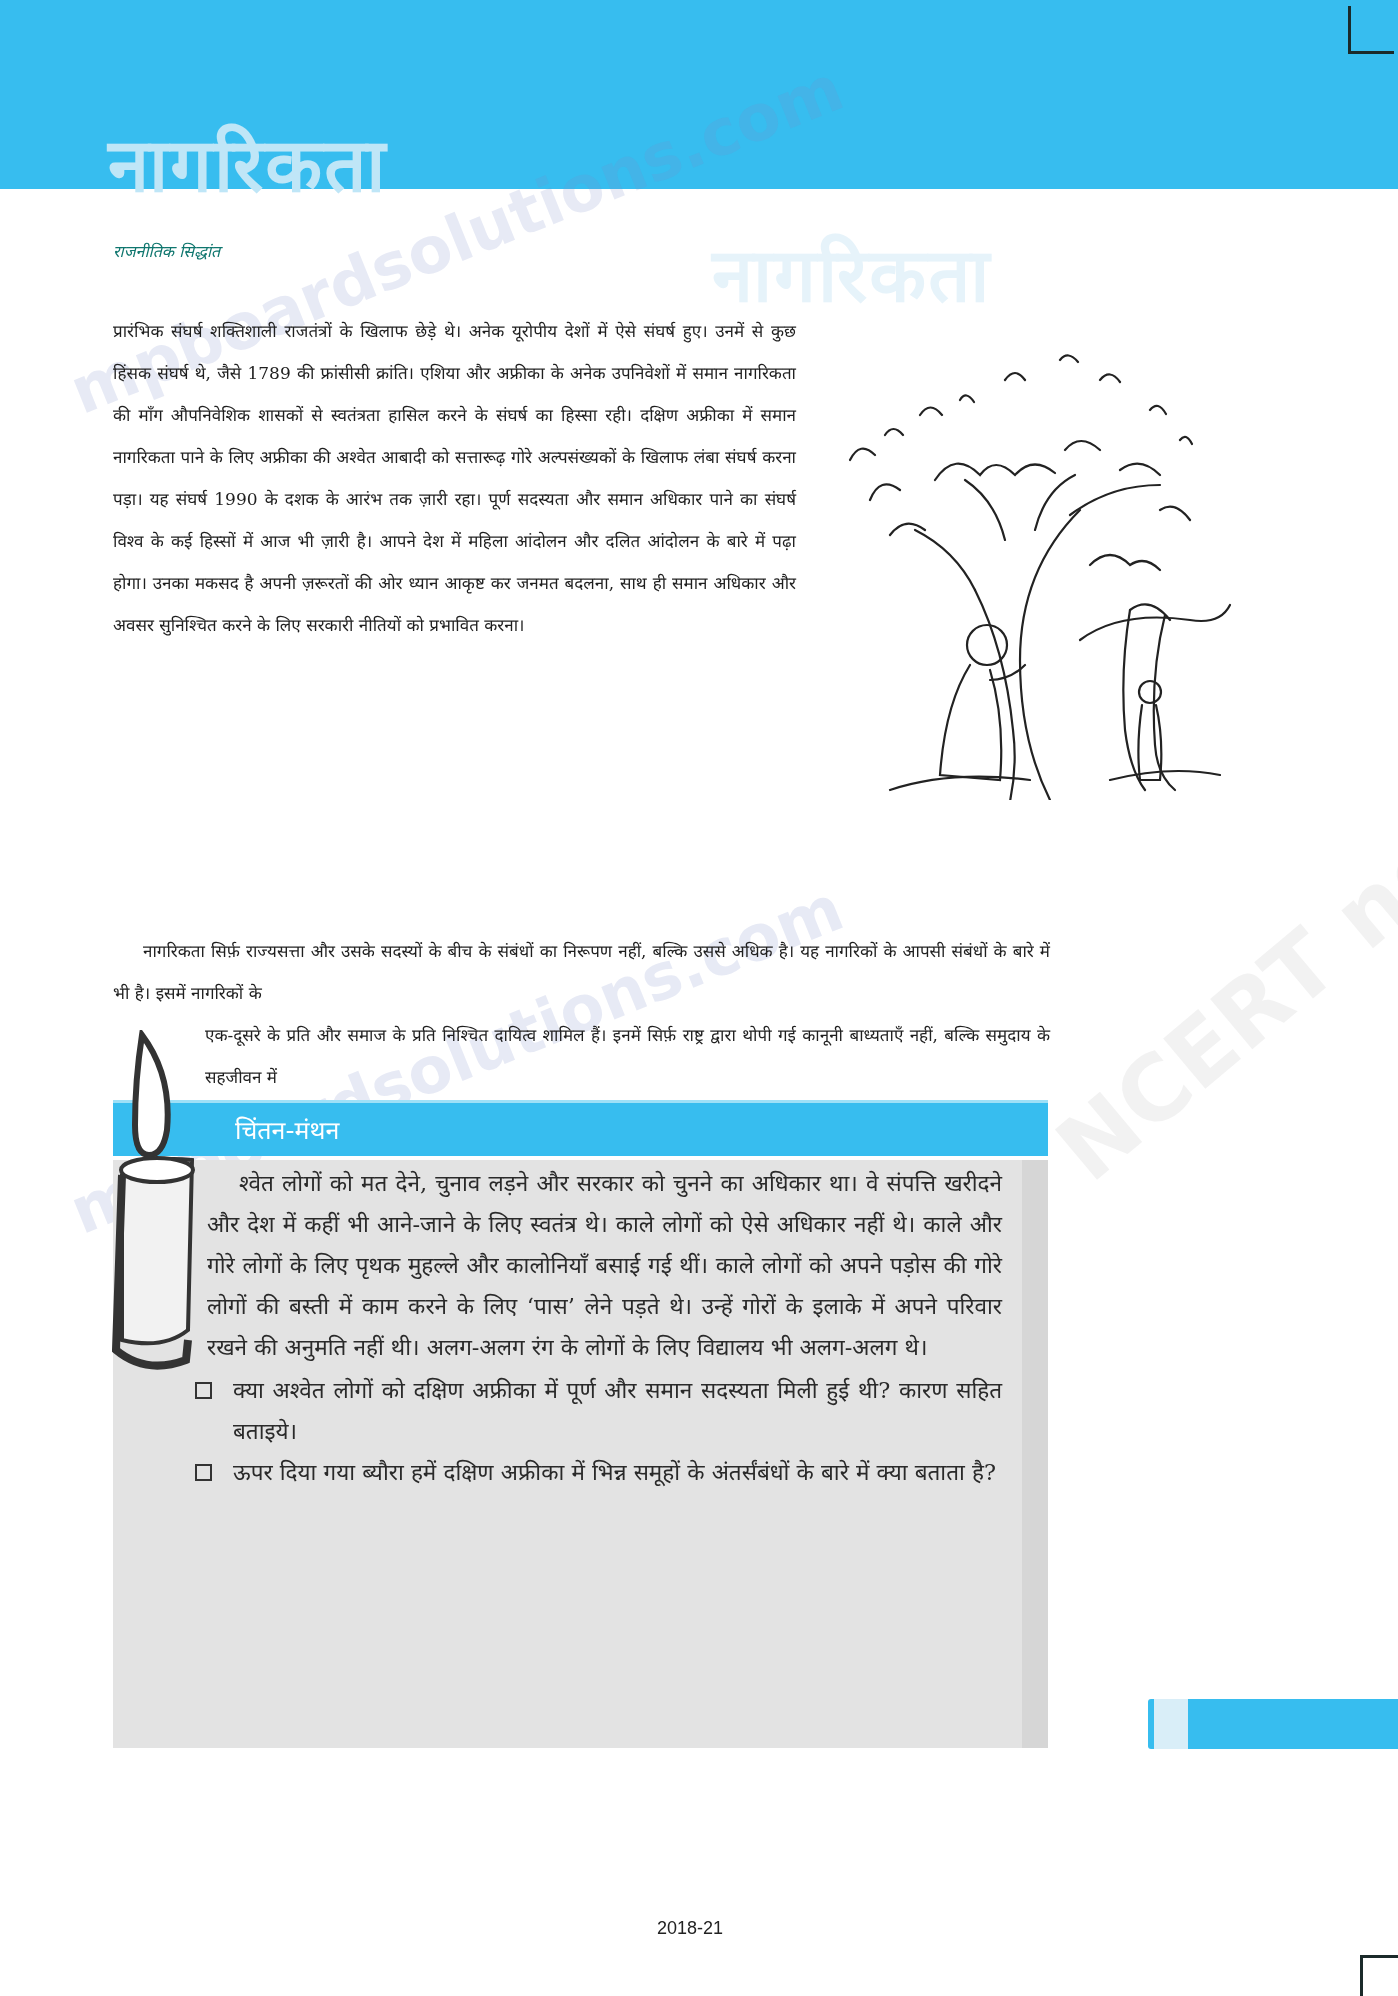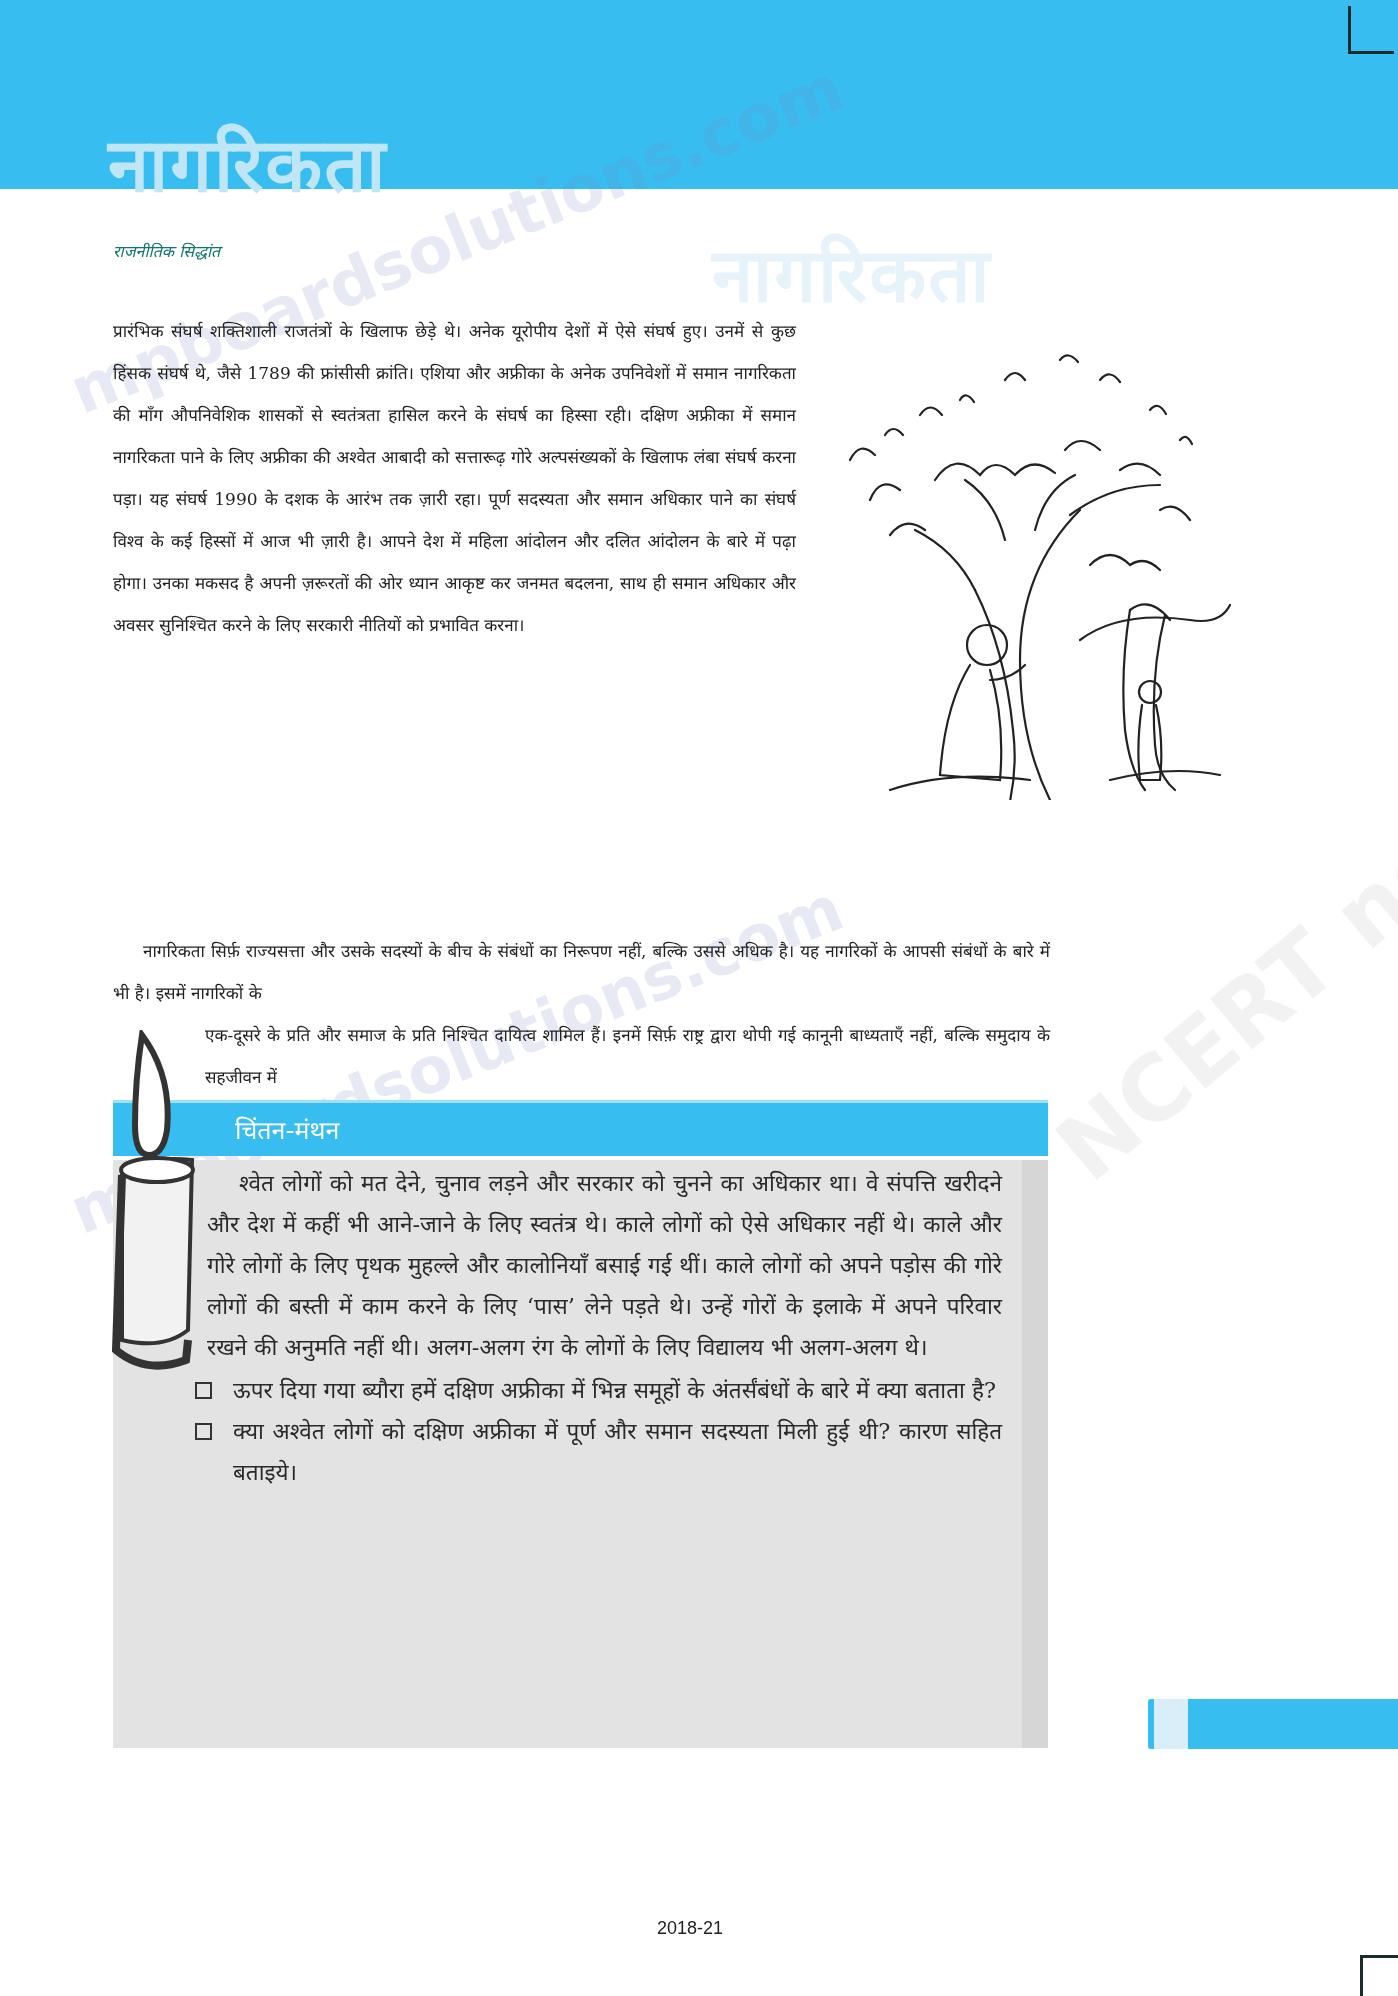--- a/index.html
+++ b/index.html
@@ -105,25 +105,25 @@
     <path d="M10 145 l-6 175 q30 25 70 10 l2-20" fill="none" stroke="#333" stroke-width="8"></path>
     <ellipse cx="45" cy="140" rx="36" ry="12" fill="#ffffff" stroke="#333" stroke-width="4"></ellipse>
   </svg>
 </div>
 
 <div class="box-text">
   <p class="indent">श्वेत लोगों को मत देने, चुनाव लड़ने और सरकार को चुनने का अधिकार था। वे संपत्ति खरीदने और देश में कहीं भी आने-जाने के लिए स्वतंत्र थे। काले लोगों को ऐसे अधिकार नहीं थे। काले और गोरे लोगों के लिए पृथक मुहल्ले और कालोनियाँ बसाई गई थीं। काले लोगों को अपने पड़ोस की गोरे लोगों की बस्ती में काम करने के लिए ‘पास’ लेने पड़ते थे। उन्हें गोरों के इलाके में अपने परिवार रखने की अनुमति नहीं थी। अलग-अलग रंग के लोगों के लिए विद्यालय भी अलग-अलग थे।</p>
   <ul class="questions">
     <li>
       <span class="qbox"></span>
-      <span>ऊपर दिया गया ब्यौरा हमें दक्षिण अफ्रीका में भिन्न समूहों के अंतर्संबंधों के बारे में क्या बताता है?</span>
+      <span>क्या अश्वेत लोगों को दक्षिण अफ्रीका में पूर्ण और समान सदस्यता मिली हुई थी? कारण सहित बताइये।</span>
     </li>
     <li>
       <span class="qbox"></span>
-      <span>क्या अश्वेत लोगों को दक्षिण अफ्रीका में पूर्ण और समान सदस्यता मिली हुई थी? कारण सहित बताइये।</span>
+      <span>ऊपर दिया गया ब्यौरा हमें दक्षिण अफ्रीका में भिन्न समूहों के अंतर्संबंधों के बारे में क्या बताता है?</span>
     </li>
   </ul>
 </div>
 
 <div class="page-tab"></div>
 <div class="page-tab-light"></div>
 <div class="page-number">79</div>
 
 <div class="footer-year">2018-21</div>
 <div class="crop-mark-bottom"></div>

